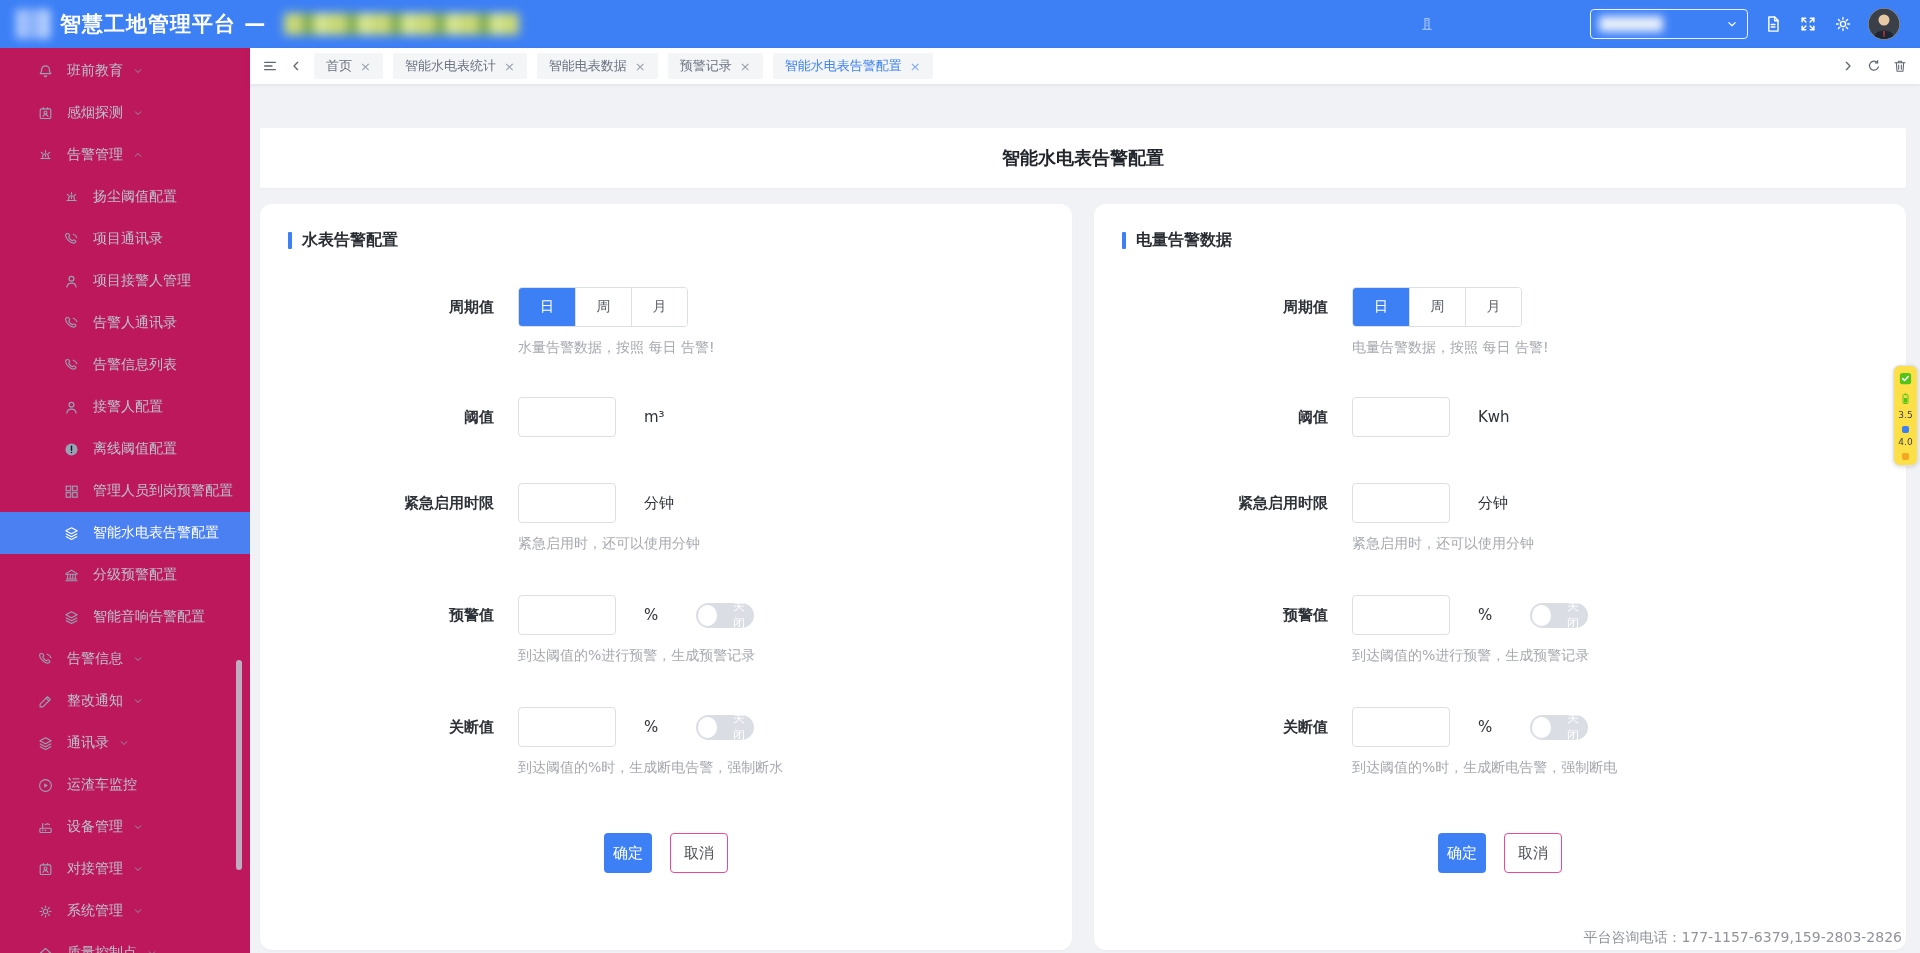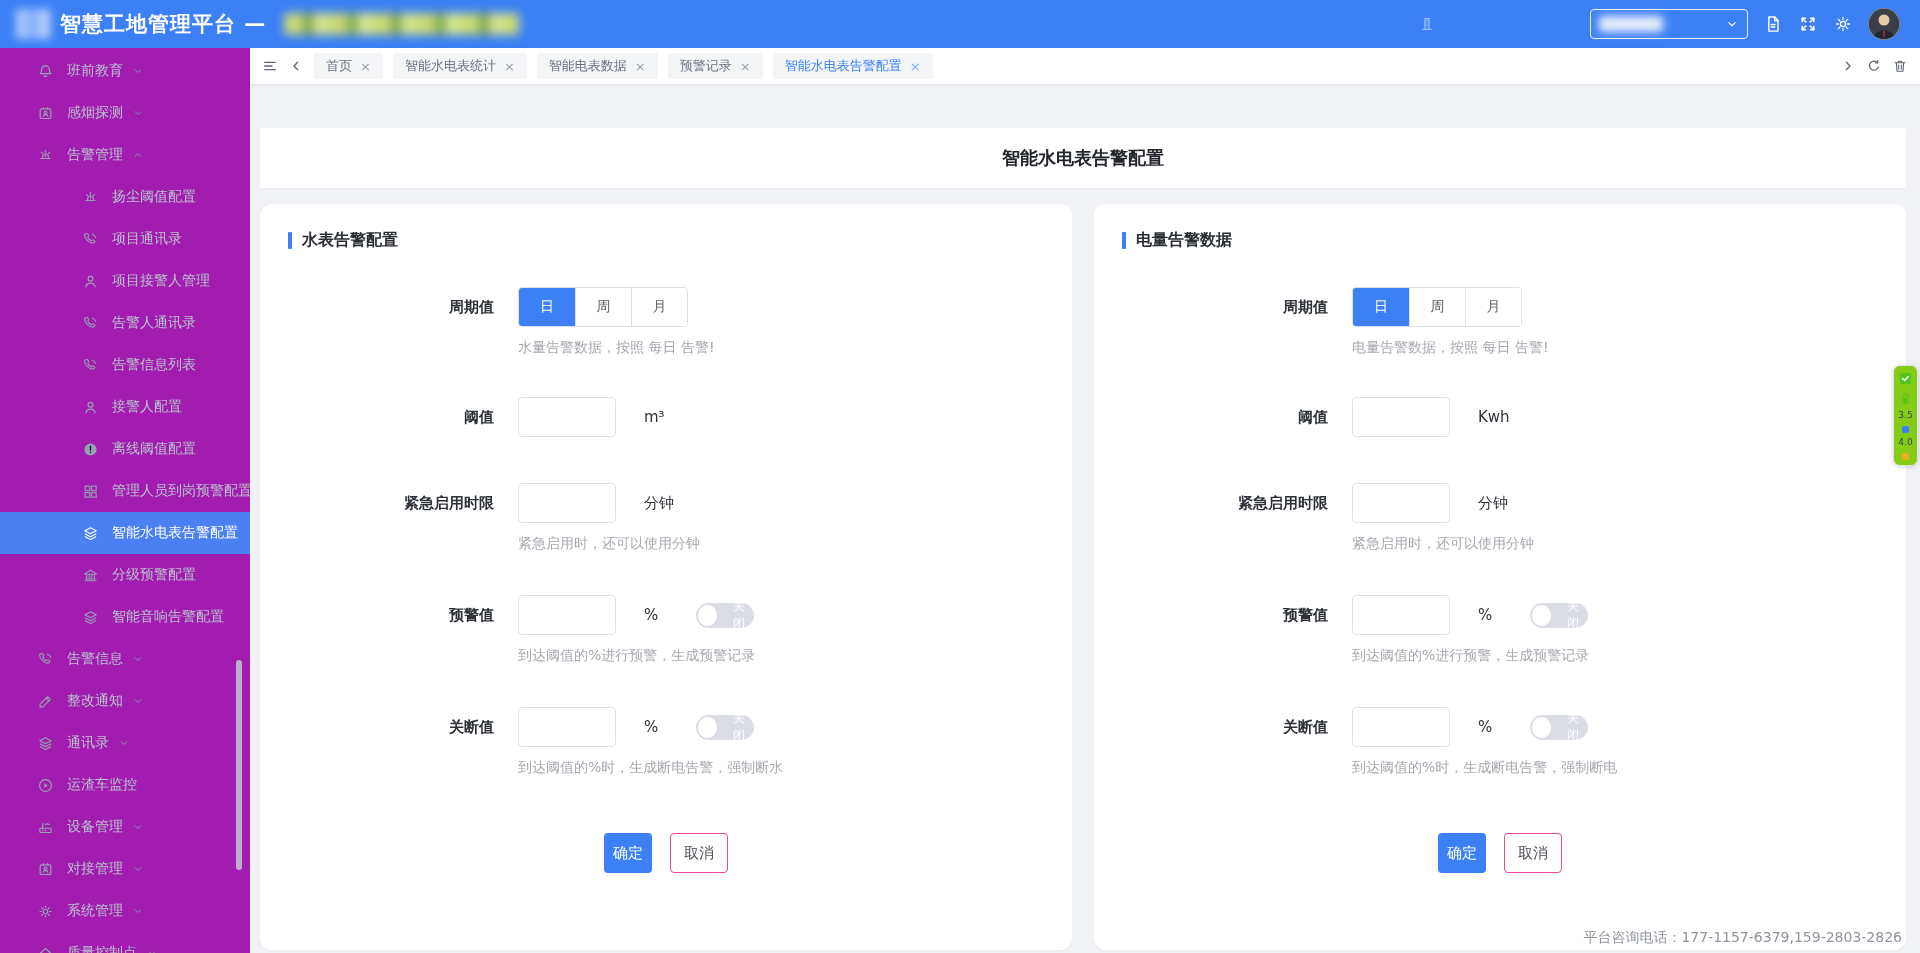--- a/index.html
+++ b/index.html
@@ -23,26 +23,26 @@
     display:flex; align-items:center; justify-content:space-between; padding:0 8px; }
   .proj-select .redacted { width:64px; height:16px; background:#e7eefb; filter:blur(4px); border-radius:2px; }
   .chev { width:14px; height:14px; color:#fff; }
   .avatar { width:32px; height:32px; border-radius:50%; overflow:hidden; background:#2c2c34;
     display:flex; align-items:flex-end; justify-content:center; border:1px solid rgba(255,255,255,.4); }
 
   
   .app-body { display:flex; height:905px; }
 
   
-  .sidebar { position:relative; width:250px; background:#a21caf; overflow:hidden; flex:none; padding-top:2px; }
+  .sidebar { position:relative; width:250px; background:#be185d; overflow:hidden; flex:none; padding-top:2px; }
   .nav-item { height:42px; display:flex; align-items:center; padding-left:37px; color:#b9c2ce;
     font-size:14px; cursor:pointer; white-space:nowrap; }
   .nav-item .nicon { width:17px; height:17px; color:#97a3b2; margin-right:13px; flex:none; }
   .nav-item .nchev { width:12px; height:12px; color:#8b95a4; margin-left:9px; }
-  .nav-item.child { padding-left:82px;text-align:right; }
+  .nav-item.child { padding-left:63px;text-align:right; }
   .nav-item.active { background:#4a80f2; color:#fff; }
   .nav-item.active .nicon { color:#fff; }
   .side-scrollthumb { position:absolute; right:8px; top:612px; width:6px; height:210px;
     border-radius:3px; background:#c2c8d2; opacity:.85; }
 
   
   .main { flex:1; position:relative; display:flex; flex-direction:column; background:#f0f2f5;gap:32px; }
 
   .tabbar { height:36px; background:#fff; box-shadow:0 1px 4px rgba(0,21,41,.08);
     display:flex; align-items:center; padding:0 12px; gap:10px; position:relative; z-index:2; }
@@ -87,21 +87,21 @@
 
   .btn-row { display:flex; justify-content:center; gap:18px; margin-top:56px; }
   .btn { height:40px; border-radius:4px; font-size:15px; display:flex; align-items:center;
     justify-content:center; cursor:pointer; }
   .btn-primary { width:48px; background:#3d80f6; color:#ffffff; }
   .btn-plain { width:58px; background:#fff; border:1px solid #ec4899; color:#4b4f56; }
 
   .footer-phone { position:absolute; right:18px; bottom:6px; font-size:14px; color:#8f949c; }
 
   
-  .float-widget { position:absolute; right:2px; top:365px; width:25px; padding:5px 2px; background:#84cc16;
+  .float-widget { position:absolute; right:2px; top:365px; width:25px; padding:5px 2px; background:#fde047;
     border:1px solid #e0e2e6; border-radius:7px; box-shadow:0 1px 4px rgba(0,0,0,.15);
     display:flex; flex-direction:column; align-items:center; gap:5px; z-index:5; }
   .fw-ic { width:15px; height:15px; }
   .fw-val { font-size:9px; color:#3c4250; line-height:1.1; text-align:center; }
   .fw-dot { width:7px; height:7px; border-radius:2px; }
 
   .spacing-cycle { margin-bottom:40px; }
   .spacing-threshold { margin-bottom:46px; }
   .spacing-emergency { margin-bottom:42px; }
   .spacing-warning { margin-bottom:42px; }

